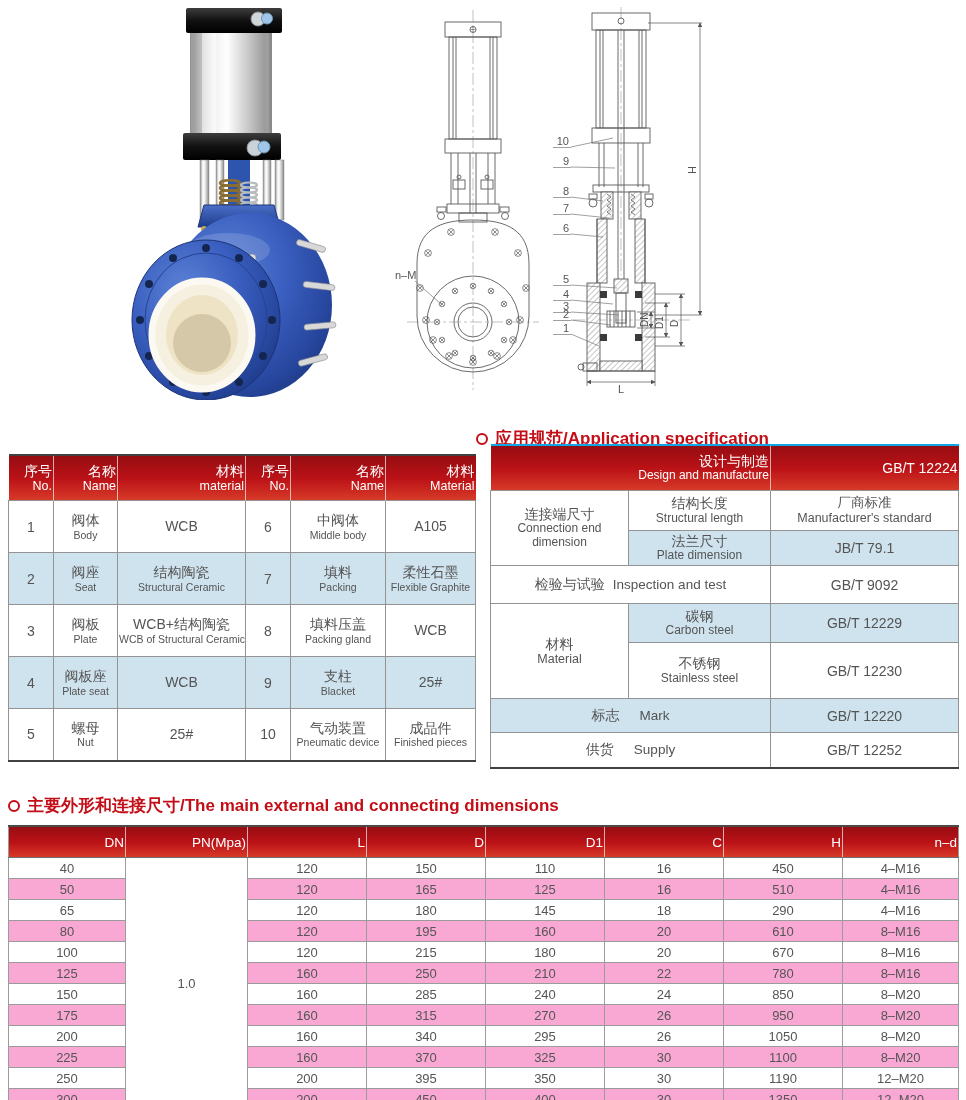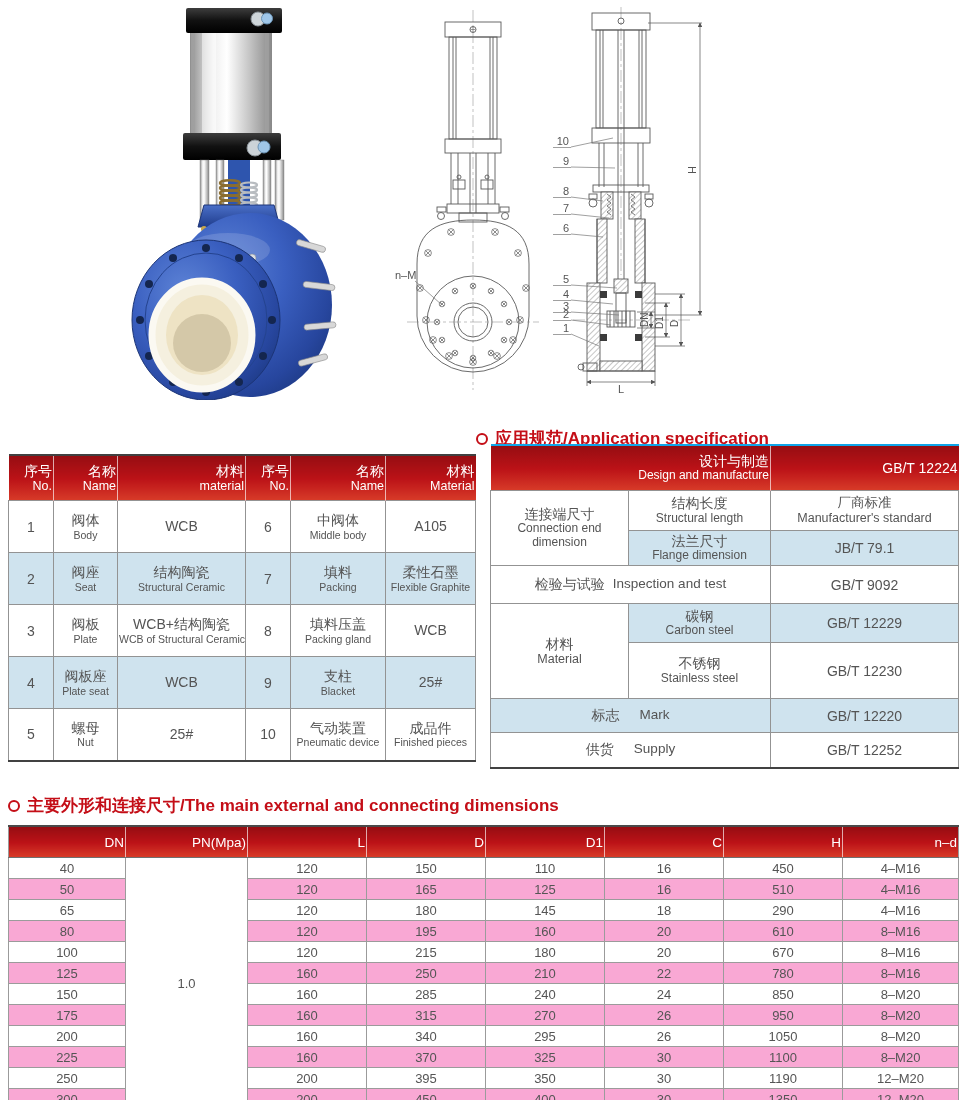--- a/index.html
+++ b/index.html
@@ -35,21 +35,21 @@
   .mat tr.alt td{background:#cfe3ee;}
 
   
   .app{position:absolute;left:490px;top:444px;width:468px;
        border-top:2px solid #0ea5e9;border-bottom:2px solid #414141;}
   .app td{border:1px solid #939393;text-align:center;vertical-align:middle;
           color:#545454;padding:1px;font-size:14px;}
   .app thead th{height:40px;}
   .app .en{font-size:12px;white-space:normal;}
   .app .gb{font-size:14px;}
-  .inline-pair{display:flex;justify-content:center;align-items:flex-start;gap:8px;}
+  .inline-pair{display:flex;justify-content:center;align-items:center;gap:8px;}
   .inline-pair.wide{gap:20px;}
   .inline-pair .en{font-size:13.5px;}
 
   
   .dim{position:absolute;left:8px;top:825px;width:950px;
        border-top:2px solid #4a4a4a;border-bottom:2px solid #4a4a4a;
        border-left:1px solid #9b9b9b;border-right:1px solid #9b9b9b;}
   .dim thead th{height:26px;font-size:13.5px;border-bottom:1px solid #6f6f6f;}
   .dim td{height:20px;border:1px solid #9b9b9b;text-align:center;vertical-align:middle;
           color:#555;font-size:13px;padding:0;}
@@ -533,21 +533,21 @@
             <div class="en">Structural length</div>
         </td>
         <td>
           <div class="zh" style="font-size:13.5px">厂商标准</div>
           <div class="en" style="font-size:12.5px">Manufacturer's standard</div>
         </td>
       </tr>
       <tr style="height:35px">
         <td class="blue">
           <div class="zh">法兰尺寸</div>
-            <div class="en">Flange dimension</div>
+            <div class="en">Plate dimension</div>
         </td>
         <td class="blue gb">JB/T 79.1</td>
       </tr>
       <tr style="height:38px">
         <td colspan="2">
           <div class="inline-pair">
               <span class="zh">检验与试验</span>
               <span class="en">Inspection and test</span>
             </div>
         </td>

